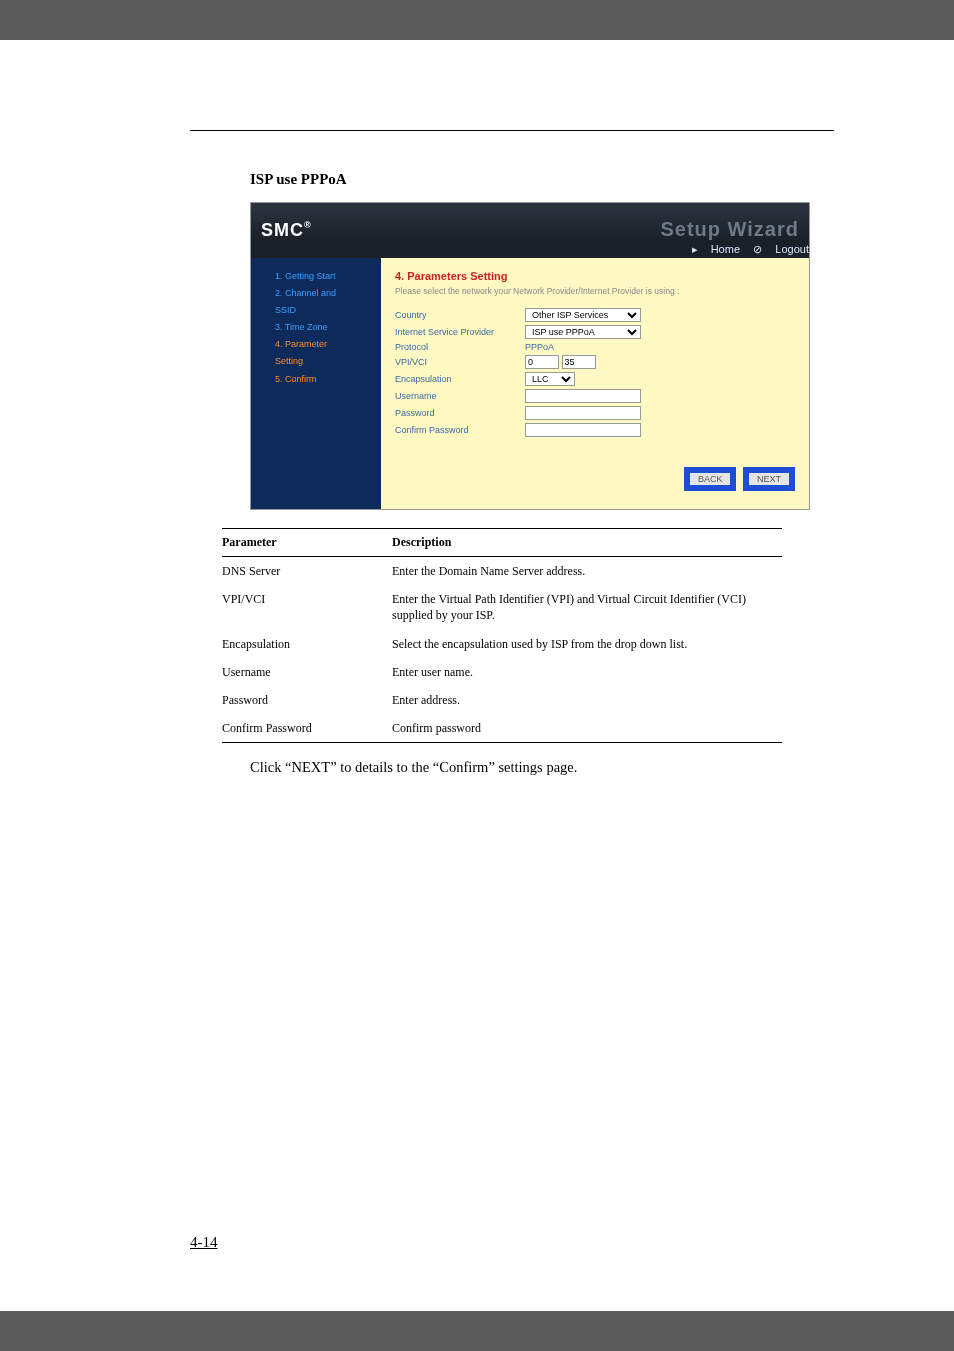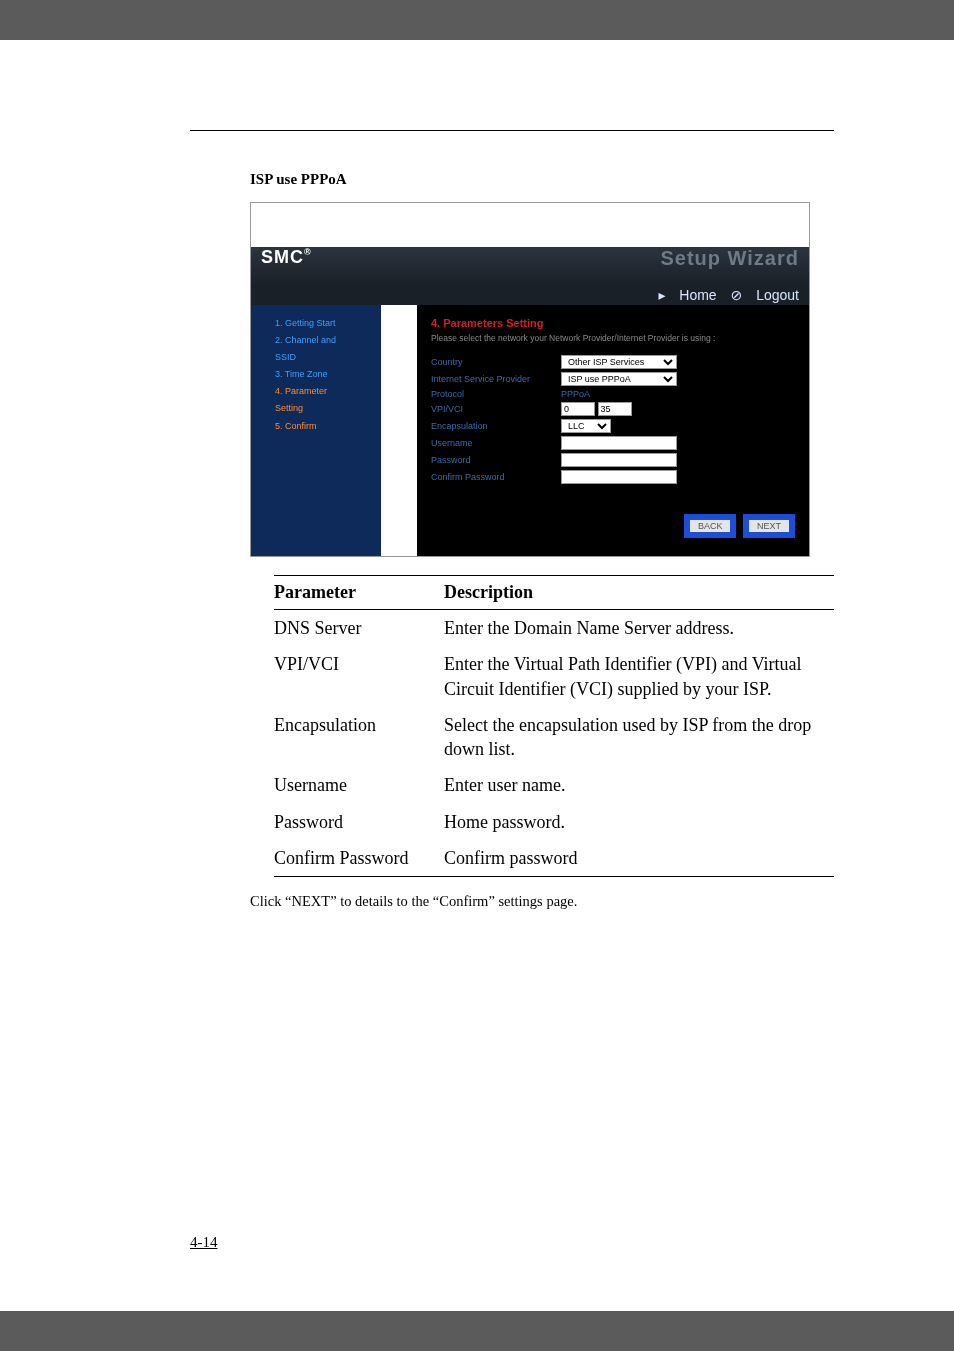--- a/index.html
+++ b/index.html
@@ -41,78 +41,76 @@
     width: 560px;
     border: 1px solid #999;
     background: #fff;
     font-family: Arial, Helvetica, sans-serif;
   }
   .ss-header {
     background: linear-gradient(#2b3440,#1a2028);
     color: #fff;
     height: 38px;
     display: flex;
-    align-items: flex-start;
+    align-items: flex-end;
     justify-content: space-between;
     padding: 0 10px;
     font-size: 11px;
-    margin-top: 44px;
   }
   .ss-brand { font-weight: bold; font-size: 18px; letter-spacing: 1px; }
   .ss-brand sup { font-size: 9px; vertical-align: top; }
   .ss-wizard { font-size: 20px; color: #6e7a86; font-weight: bold; letter-spacing:1px;}
   .ss-subheader {
     background: #1a2028;
     color: #d7e6ff;
-    font-size: 14px;
+    font-size: 11px;
     text-align: right;
-    padding: 2px 10px;
+    padding: 2px 0;
   }
   .ss-subheader span { margin-left: 10px;}
   .ss-body { display: flex; min-height: 240px; }
   .ss-nav {
     width: 130px;
     background: #0e2a5a;
     padding: 10px 24px;
     font-size: 9px;
     line-height: 1.9;
   }
   .ss-nav a { display:block; text-decoration:none; }
   .nav-blue { color: #3aa0ff; }
   .nav-orange { color: #ff8a2b; }
   .ss-main {
     flex: 1;
-    background: #000000;
+    background: #fef9c3;
     padding: 12px 14px 18px 14px;
     font-size: 9px;
     color: #555;
     position: relative;
-    margin-left: 36px;
   }
   .ss-heading { color: #c22; font-weight: bold; font-size: 11px; margin-bottom: 4px;}
   .ss-sub { color: #888; font-size: 8.5px; margin-bottom: 12px;}
   .form-row { display: flex; align-items: center; margin-bottom: 3px; }
   .form-label { width: 130px; color: #3a6aa8; font-size: 9px; }
   .form-val input, .form-val select {
     font-size: 9px; border:1px solid #999; background:#fff; height:14px; padding:0 2px;
   }
   .form-val .txt { width: 116px; }
   .form-val .sm { width: 34px; }
   .static { color:#3a6aa8; font-size:9px; }
   .ss-buttons { text-align: right; margin-top: 30px; }
   .ss-buttons button {
     font-size: 9px; padding: 1px 8px; margin-left:4px;
     background:#e5e5e5; border:6px solid #1d4ed8; color:#555;
   }
   
   .param-table {
-    margin-left: 84px;
+    margin-left: 32px;
     width: 560px;
     border-collapse: collapse;
-    font-size: 18px;
+    font-size: 12px;
     margin-top: 18px;
   }
   .param-table th {
     text-align: left;
     font-weight: bold;
     border-top: 1.5px solid #000;
     border-bottom: 1px solid #000;
     padding: 6px 4px 6px 0;
   }
   .param-table td {
@@ -232,21 +230,21 @@
       <tr>
         <td class="col1">Encapsulation</td>
         <td>Select the encapsulation used by ISP from the drop down list.</td>
       </tr>
       <tr>
         <td class="col1">Username</td>
         <td>Enter user name.</td>
       </tr>
       <tr>
         <td class="col1">Password</td>
-        <td>Home password.</td>
+        <td>Enter address.</td>
       </tr>
       <tr class="last">
         <td class="col1">Confirm Password</td>
         <td>Confirm password</td>
       </tr>
     </tbody>
   </table>
 
   <p class="body-text">Click “NEXT” to details to the “Confirm” settings page.</p>
 

